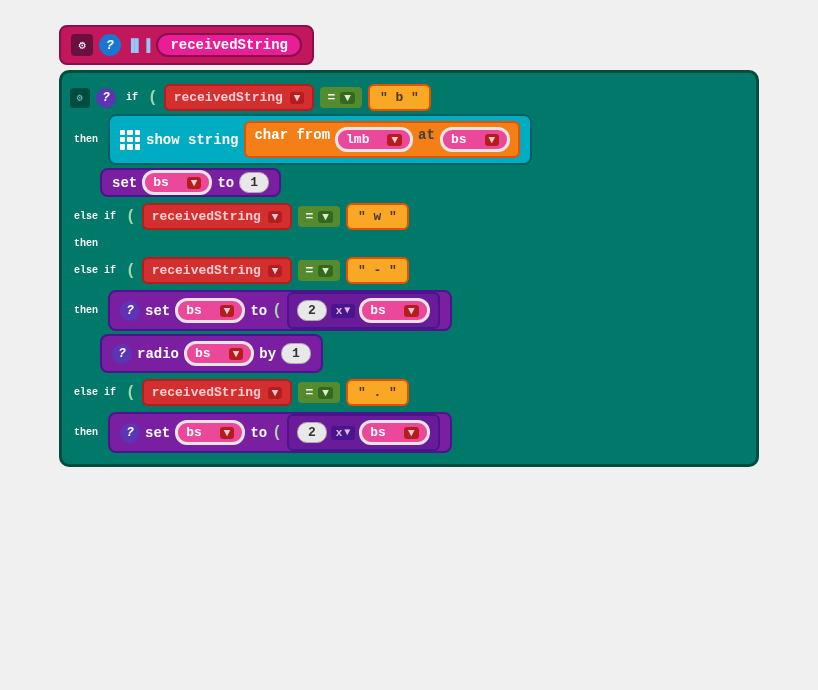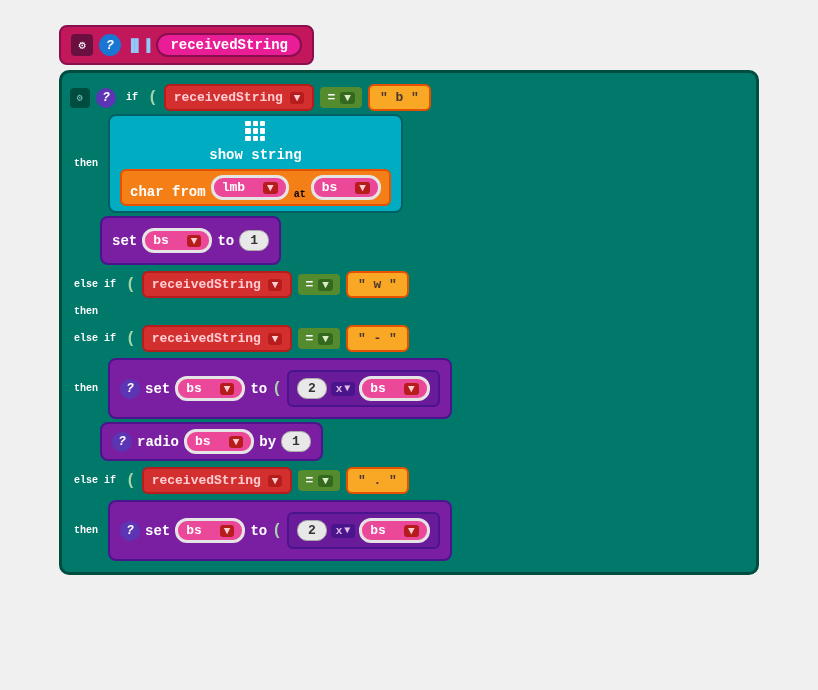--- a/index.html
+++ b/index.html
@@ -164,41 +164,40 @@
     .show-string-block {
       background: #00acc1;
       border-radius: 8px;
       padding: 5px 10px;
       display: flex;
       align-items: center;
       gap: 6px;
       color: white;
       font-size: 14px;
       border: 2px solid #006064;
-      flex-direction: column;
     }
     .grid-icon {
       width: 20px; height: 20px;
       display: grid;
       grid-template-columns: repeat(3,1fr);
       gap: 2px;
     }
     .grid-icon span {
       background: white;
       border-radius: 1px;
     }
 
     
     .char-from-block {
       background: #f57f17;
       border-radius: 6px;
       padding: 4px 8px;
       color: white;
       font-size: 14px;
-      display: flex; align-items: flex-end; gap: 5px;
+      display: flex; align-items: flex-start; gap: 5px;
       border: 2px solid #e65100;
     }
 
     
     .var-pill {
       background: #ec4899;
       color: white;
       border-radius: 12px;
       padding: 2px 8px;
       font-size: 13px;
@@ -216,21 +215,21 @@
       border-radius: 10px;
       padding: 2px 10px;
       font-size: 13px;
       border: 1px solid #aaa;
     }
 
     
     .set-block {
       background: #7b1fa2;
       border-radius: 8px;
-      padding: 10px 10px;
+      padding: 0 10px;
       display: flex;
       align-items: center;
       gap: 5px;
       color: white;
       font-size: 14px;
       border: 2px solid #4a148c;
     }
 
     
     .multiply-block {
@@ -276,22 +275,22 @@
       padding: 3px 0;
     }
 
     .open-paren {
       color: #a5d6a7;
       font-size: 16px;
       font-weight: bold;
     }
 
     .at-label {
-      color: #000000;
-      font-size: 10px;
+      color: #404040;
+      font-size: 14px;
     }
   </style>
 </head>
 <body>
 
 <div class="blocks-container">
 
   <div class="main-block">
     <div class="icon-gear">⚙</div>
     <div class="icon-question">?</div>

